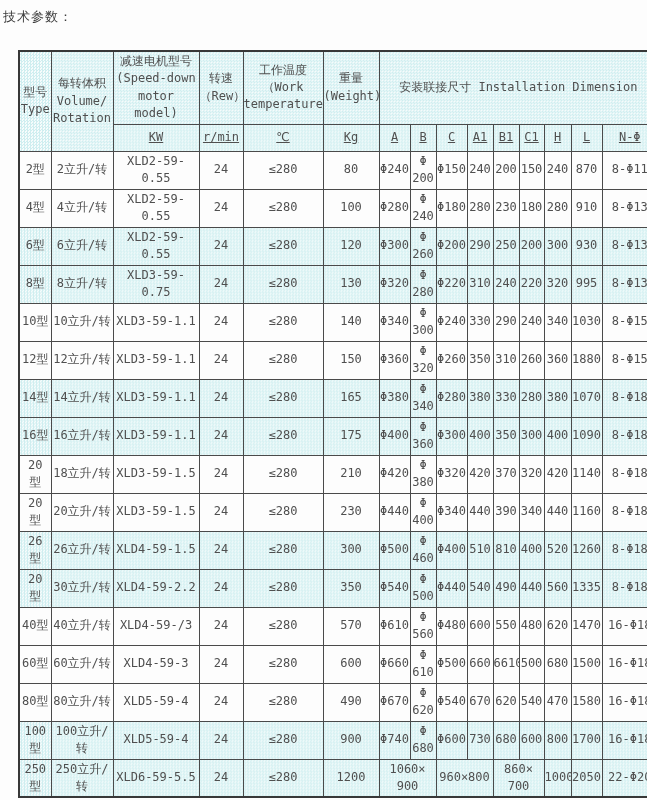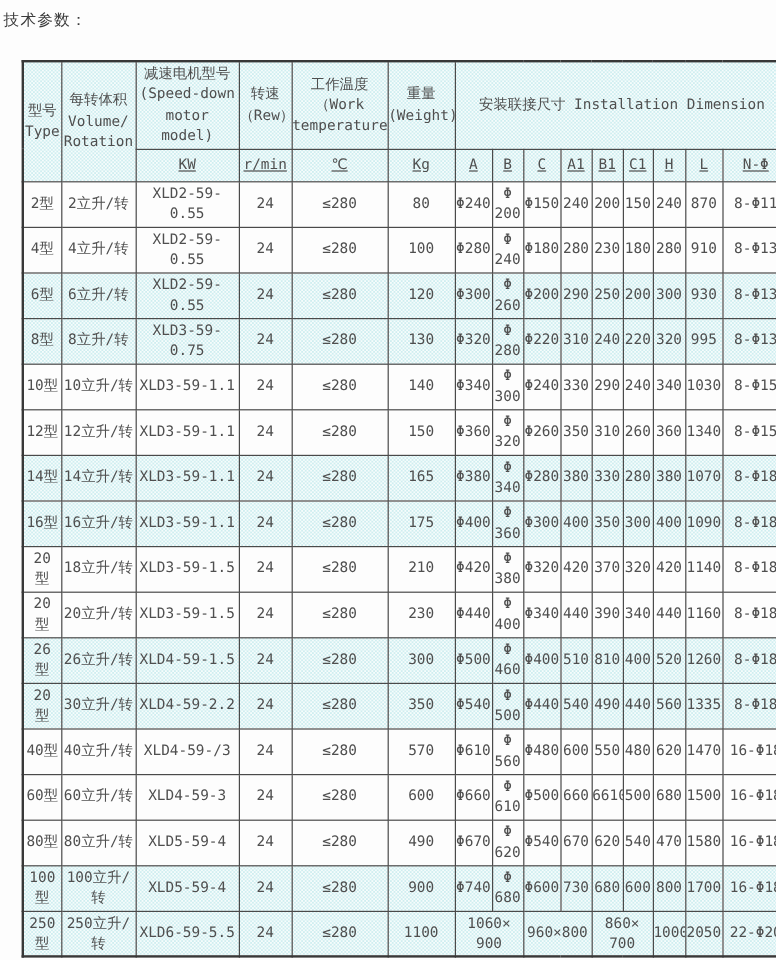--- a/index.html
+++ b/index.html
@@ -203,21 +203,21 @@
           <td>≤280</td>
           <td>150</td>
           <td>Φ360</td>
           <td>Φ
 320</td>
           <td>Φ260</td>
           <td>350</td>
           <td>310</td>
           <td>260</td>
           <td>360</td>
-          <td>1340</td>
+          <td>1880</td>
           <td>8-Φ15</td>
         </tr>
         <tr>
           <td class="tint">14型</td>
           <td class="tint">14立升/转</td>
           <td class="tint">XLD3-59-1.1</td>
           <td class="tint">24</td>
           <td class="tint">≤280</td>
           <td class="tint">165</td>
           <td class="tint">Φ380</td>
@@ -400,21 +400,21 @@
           <td class="tint">16-Φ18</td>
         </tr>
         <tr>
           <td class="tint">250
 型</td>
           <td class="tint">250立升/
 转</td>
           <td class="tint">XLD6-59-5.5</td>
           <td class="tint">24</td>
           <td class="tint">≤280</td>
-          <td class="tint">1100</td>
+          <td class="tint">1200</td>
           <td colspan="2" class="tint">1060×
 900</td>
           <td colspan="2" class="tint">960×800</td>
           <td colspan="2" class="tint">860×
 700</td>
           <td class="tint">1000</td>
           <td class="tint">2050</td>
           <td class="tint">22-Φ20</td>
         </tr>
       </tbody>

